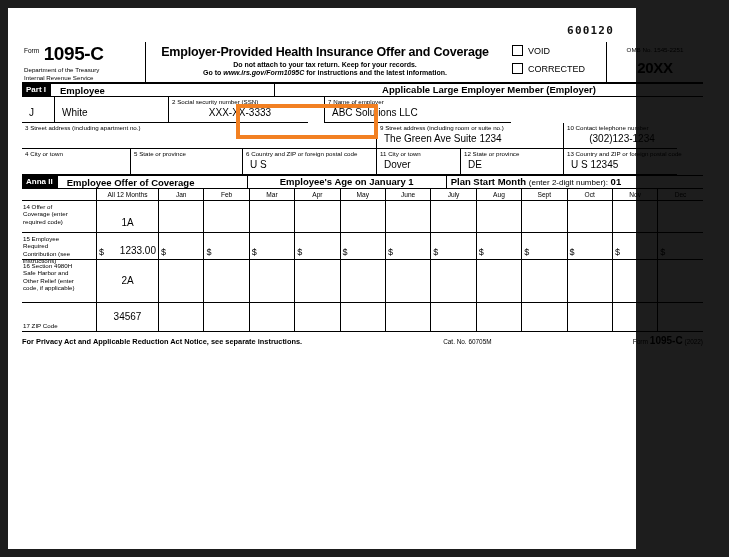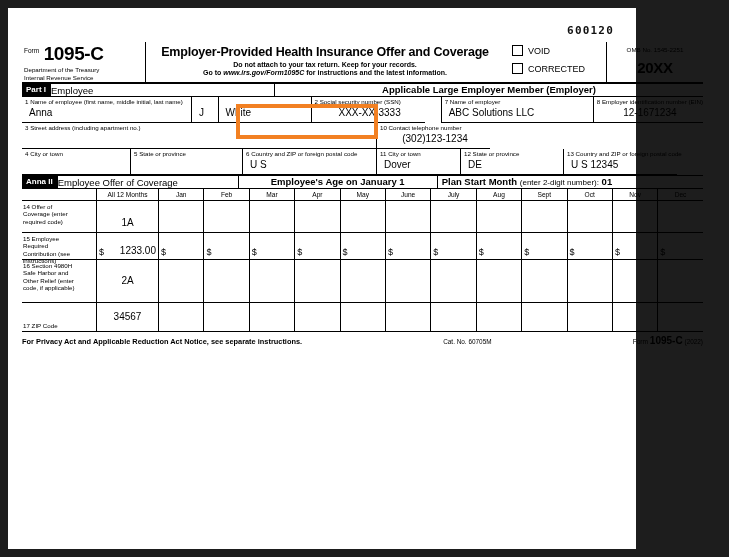--- a/index.html
+++ b/index.html
@@ -142,21 +142,22 @@
     font-weight: bold;
     padding: 1px 5px 1px 4px;
     line-height: 10px;
     height: 12px;
     box-sizing: border-box;
     display: flex;
     align-items: center;
   }
   .parttitle {
     font-size: 9.5px;
-    font-weight: normal;
+    font-weight: bold;
+    padding-left: 9px;
   }
   .partbar .seg {
     font-size: 9.5px;
     font-weight: bold;
     text-align: center;
     border-left: 1.2px solid #000;
     height: 12px;
     line-height: 12px;
     box-sizing: border-box;
   }
@@ -340,50 +341,46 @@
 
       <div class="partbar">
         <span class="parttag">Part I</span>
         <span class="parttitle">Employee</span>
         <span class="seg" style="width:429px;margin-left:auto;">Applicable Large Employer Member (Employer)</span>
       </div>
 
       <div id="part1">
 
         <div class="p1row">
-          <div class="cell c-name h36">
-            <div class="lbl">1 Name of employee (first name, middle initial, last name)</div>
-            <div class="val">Anna</div>
-          </div>
           <div class="cell c-mi h36">
             <div class="lbl">&nbsp;</div>
             <div class="val">J</div>
           </div>
           <div class="cell c-last h36">
             <div class="lbl">&nbsp;</div>
             <div class="val">White</div>
           </div>
           <div class="cell c-ssn h36">
             <div class="lbl">2 Social security number (SSN)</div>
             <div class="val ctr">XXX-XX-3333</div>
           </div>
           <div class="cell c-emp h36">
             <div class="lbl">7 Name of employer</div>
             <div class="val">ABC Solutions LLC</div>
-          </div>
-          <div class="cell c-ein h36">
-            <div class="lbl">8 Employer identification number (EIN)</div>
-            <div class="val ctr">12-1671234</div>
           </div>
         </div>
 
         <div class="p1row">
           <div class="cell c-addr1 h36">
             <div class="lbl">3 Street address (including apartment no.)</div>
             <div class="val"></div>
+          </div>
+          <div class="cell c-addr2 h36">
+            <div class="lbl">9 Street address (including room or suite no.)</div>
+            <div class="val">The Green Ave Suite 1234</div>
           </div>
           <div class="cell c-tel h36">
             <div class="lbl">10 Contact telephone number</div>
             <div class="val ctr">(302)123-1234</div>
           </div>
         </div>
 
         <div class="p1row">
           <div class="cell c-city1 h36">
             <div class="lbl">4 City or town</div>

